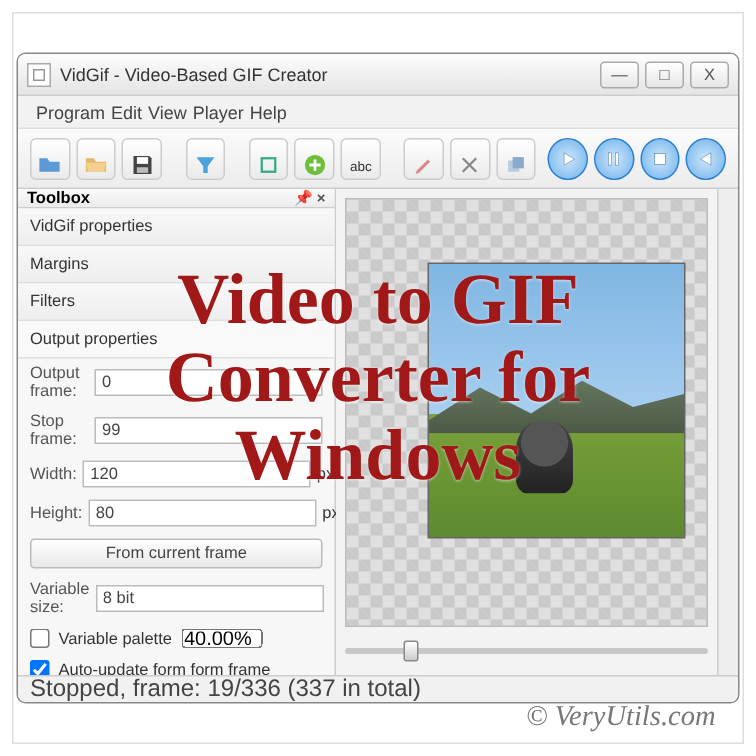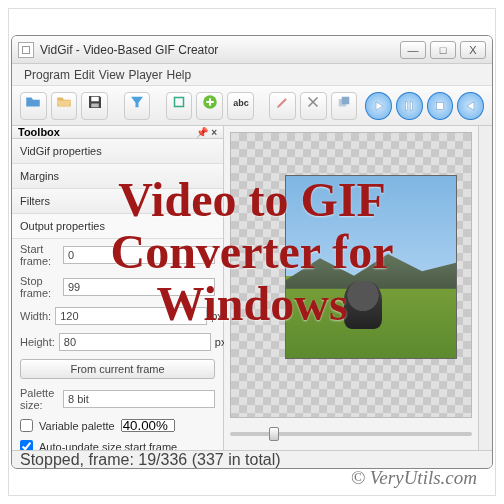--- a/index.html
+++ b/index.html
@@ -8,21 +8,21 @@
   .app { position: absolute; top: 2px; left: 2px; right: 2px; bottom: 26px; border: 1px solid #888; border-radius: 6px; overflow: hidden; background: linear-gradient(#f6f6f6,#e8e8e8 28px,#f3f3f3 28px); display: flex; flex-direction: column; margin-top: 24px; }
   .titlebar { height: 28px; display: flex; align-items: center; padding: 0 6px; background: linear-gradient(#fdfdfd,#e4e4e4); border-bottom: 1px solid #ccc; }
   .titlebar .ico { width:16px; height:16px; margin-right:6px; border:1px solid #aaa; background:#fff; position:relative; }
   .titlebar .ico::after { content:""; position:absolute; inset:3px; border:1px solid #999; }
   .titlebar span.title { font-size: 12px; color: #333; }
   .winbtns { margin-left: auto; display: flex; gap: 4px; }
   .winbtn { width: 26px; height: 18px; border: 1px solid #aaa; border-radius: 3px; background: linear-gradient(#fff,#e6e6e6); display:flex; align-items:center; justify-content:center; font-size:11px; color:#555; }
   .menubar { height: 22px; display: flex; align-items: center; padding: 0 10px; font-size: 12px; color:#444; border-bottom:1px solid #ddd; background:#f2f2f2; }
   .menubar span { padding:2px 2px; }
   .toolbar { height: 40px; display:flex; align-items:center; padding:0 8px; gap:4px; border-bottom:1px solid #ccc; background:linear-gradient(#fbfbfb,#ececec); }
-  .tbtn { width:28px; height:28px; border:1px solid #ccc; border-radius:4px; background:linear-gradient(#fff,#eaeaea); display:flex; align-items:flex-start; justify-content:center;font-weight:bold; }
+  .tbtn { width:28px; height:28px; border:1px solid #ccc; border-radius:4px; background:linear-gradient(#fff,#eaeaea); display:flex; align-items:flex-end; justify-content:center; }
   .tbtn svg { width:18px; height:18px; }
   .spacer { flex:1; }
   .playbtn { width:28px; height:28px; border-radius:50%; border:1px solid #2a7fd1; background:radial-gradient(#cfe6fb,#6bb1ec); display:flex; align-items:center; justify-content:center; }
   .playbtn svg { width:14px; height:14px; fill:#fff; stroke:#1a5a9a; stroke-width:0.5; }
   .body { flex:1; display:flex; min-height:0; }
   .sidebar { width: 212px; border-right:1px solid #ccc; display:flex; flex-direction:column; background:#f7f7f7; }
   .sidebar-head { display:flex; align-items:center; height:20px; padding:0 6px; font-size:11px; font-weight:bold; border-bottom:1px solid #ccc; background:linear-gradient(#fafafa,#ececec); }
   .pin { margin-left:auto; font-size:10px; color:#555; }
   .panel { font-size:11px; color:#333; }
   .section { padding:6px 8px; border-bottom:1px solid #ddd; background:linear-gradient(#f8f8f8,#eee); }
@@ -168,52 +168,52 @@
         <span>Toolbox</span>
         <span class="pin">📌 ×</span>
       </div>
       <div class="panel">
         <div class="section">VidGif properties</div>
         <div class="section">Margins</div>
         <div class="section">Filters</div>
         <div class="section group">Output properties</div>
 
         <div class="field">
-          <label>Start frame:</label>
+          <label>Output frame:</label>
           <input type="text" value="0" style="">
         </div>
         <div class="field">
           <label>Stop frame:</label>
           <input type="text" value="99" style="">
         </div>
         <div class="field">
           <label>Width:</label>
           <input type="text" value="120" style="">
           <span>px</span>
         </div>
         <div class="field">
           <label>Height:</label>
           <input type="text" value="80" style="">
           <span>px</span>
         </div>
         <div class="btnrow">
           <button>From current frame</button>
         </div>
         <div class="field">
-          <label>Palette size:</label>
+          <label>Variable size:</label>
           <input type="text" value="8 bit" style="">
         </div>
         <div class="check">
           <input type="checkbox" style="">
           <span>Variable palette</span>
           <input type="text" style="width: 54px;" value="40.00%">
         </div>
         <div class="check">
           <input type="checkbox" checked="" style="">
-          <span>Auto-update size start frame</span>
+          <span>Auto-update form form frame</span>
         </div>
         <div class="check">
           <input type="checkbox" checked="" style="">
           <span>Dithering</span>
         </div>
       </div>
       <div class="sidebar-scroll">
         <span style="font-size:10px;color:#777;padding:0 6px">m</span>
         <div class="thumb"></div>
       </div>

